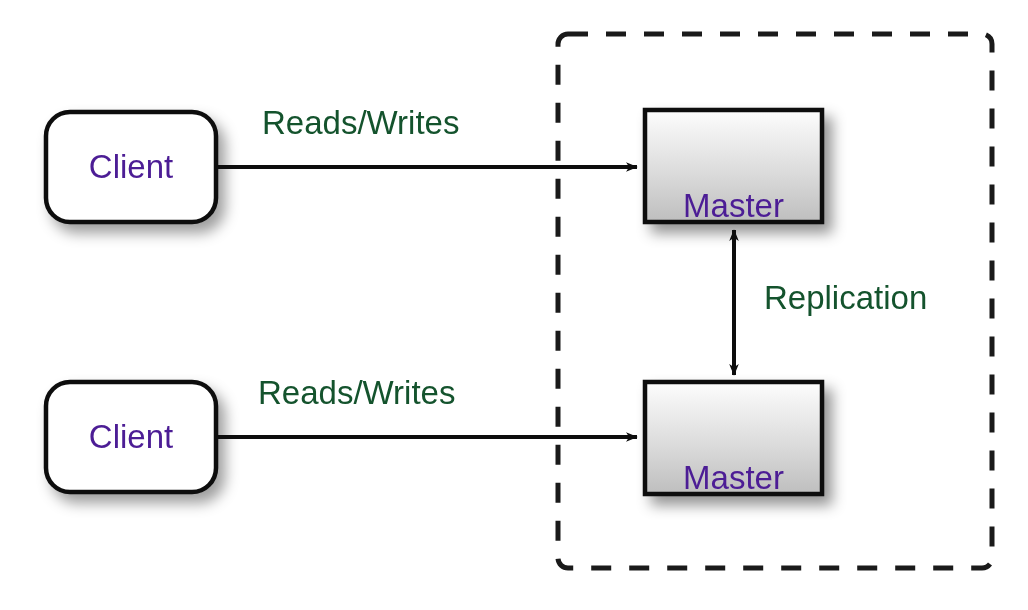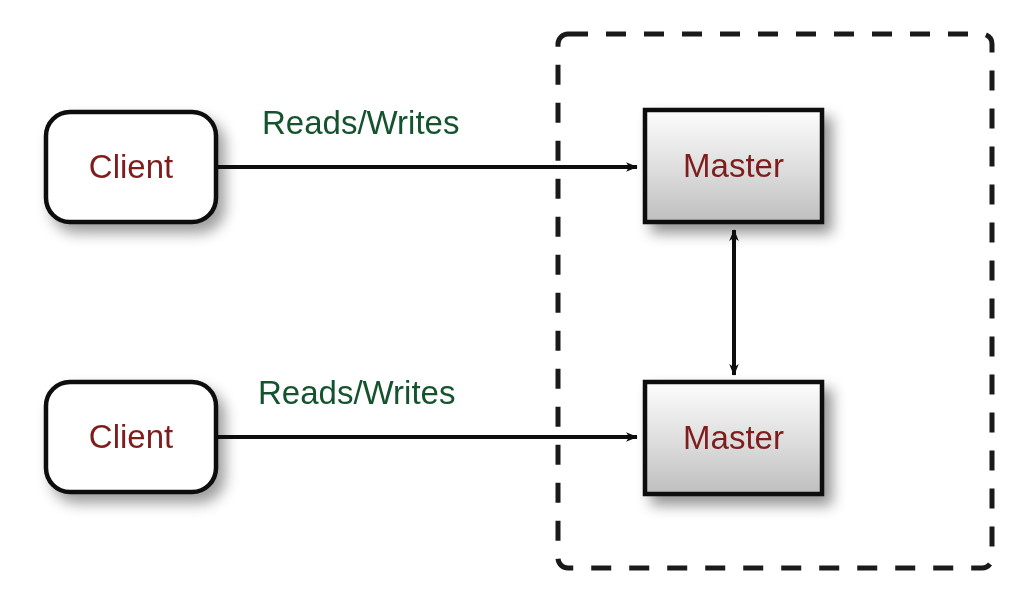--- a/index.html
+++ b/index.html
@@ -21,35 +21,35 @@
     position: absolute;
     left: 0;
     top: 0;
     width: 1028px;
     height: 610px;
   }
   .node-label {
     position: absolute;
     font-family: "Liberation Sans", sans-serif;
     font-size: 33px;
-    color: #7f1d1d;
+    color: #4c1d95;
     white-space: nowrap;
     text-align: center;
     line-height: 1;
   }
   .edge-label {
     position: absolute;
     font-family: "Liberation Sans", sans-serif;
     font-size: 33px;
     color: #14532d;
     white-space: nowrap;
     line-height: 1;
   }
   .client-label { width: 170px; }
-  .master-label { width: 177px; }
+  .master-label { width: 177px; margin-top: 40px; }
 </style>
 </head>
 <body>
 
 <div id="canvas">
 
   <svg id="diagram-svg" viewBox="0 0 1028 610">
     <defs>
       <linearGradient id="masterGrad" x1="0" y1="0" x2="0" y2="1">
         <stop offset="0%" stop-color="#fdfdfd"></stop>
@@ -97,14 +97,15 @@
   <div class="node-label client-label" style="left:46px; top:420px;">Client</div>
 
   <div class="node-label master-label" style="left:645px; top:149px;">Master</div>
 
   <div class="node-label master-label" style="left:645px; top:421px;">Master</div>
 
   <div class="edge-label" style="left:262px; top:106px;">Reads/Writes</div>
 
   <div class="edge-label" style="left:258px; top:376px;">Reads/Writes</div>
 
+  <div class="edge-label" style="left:764px; top:281px;">Replication</div>
 
 </div>
 
 </body></html>

